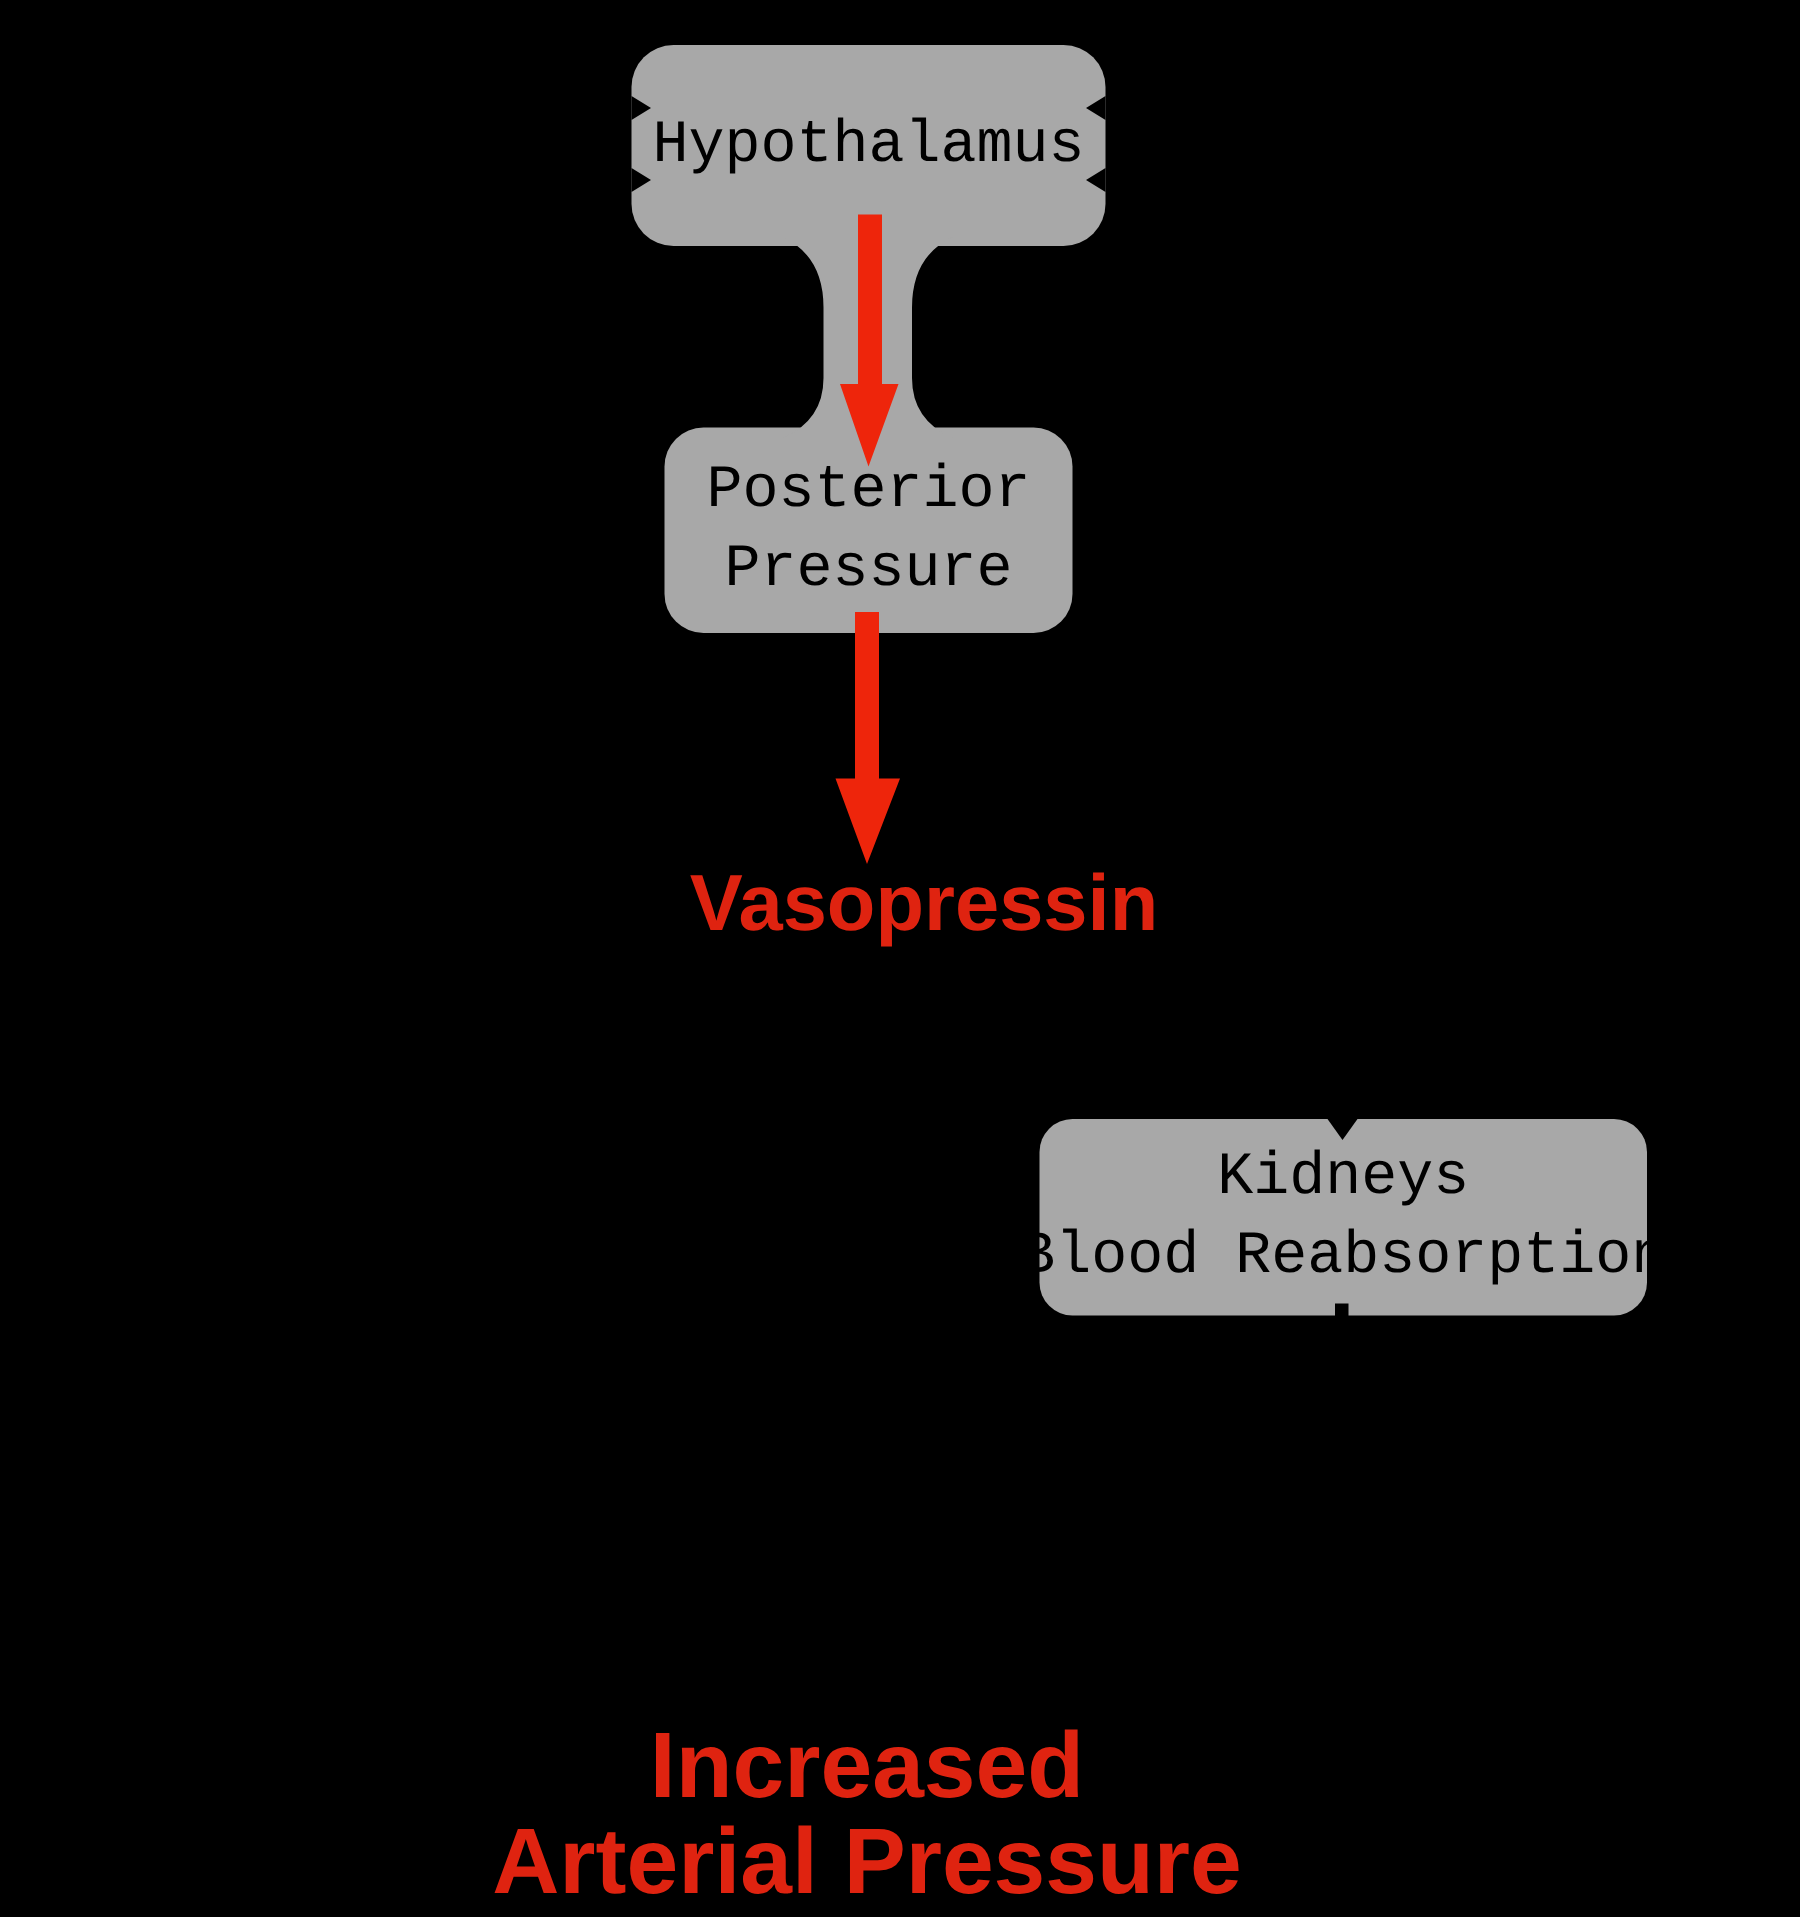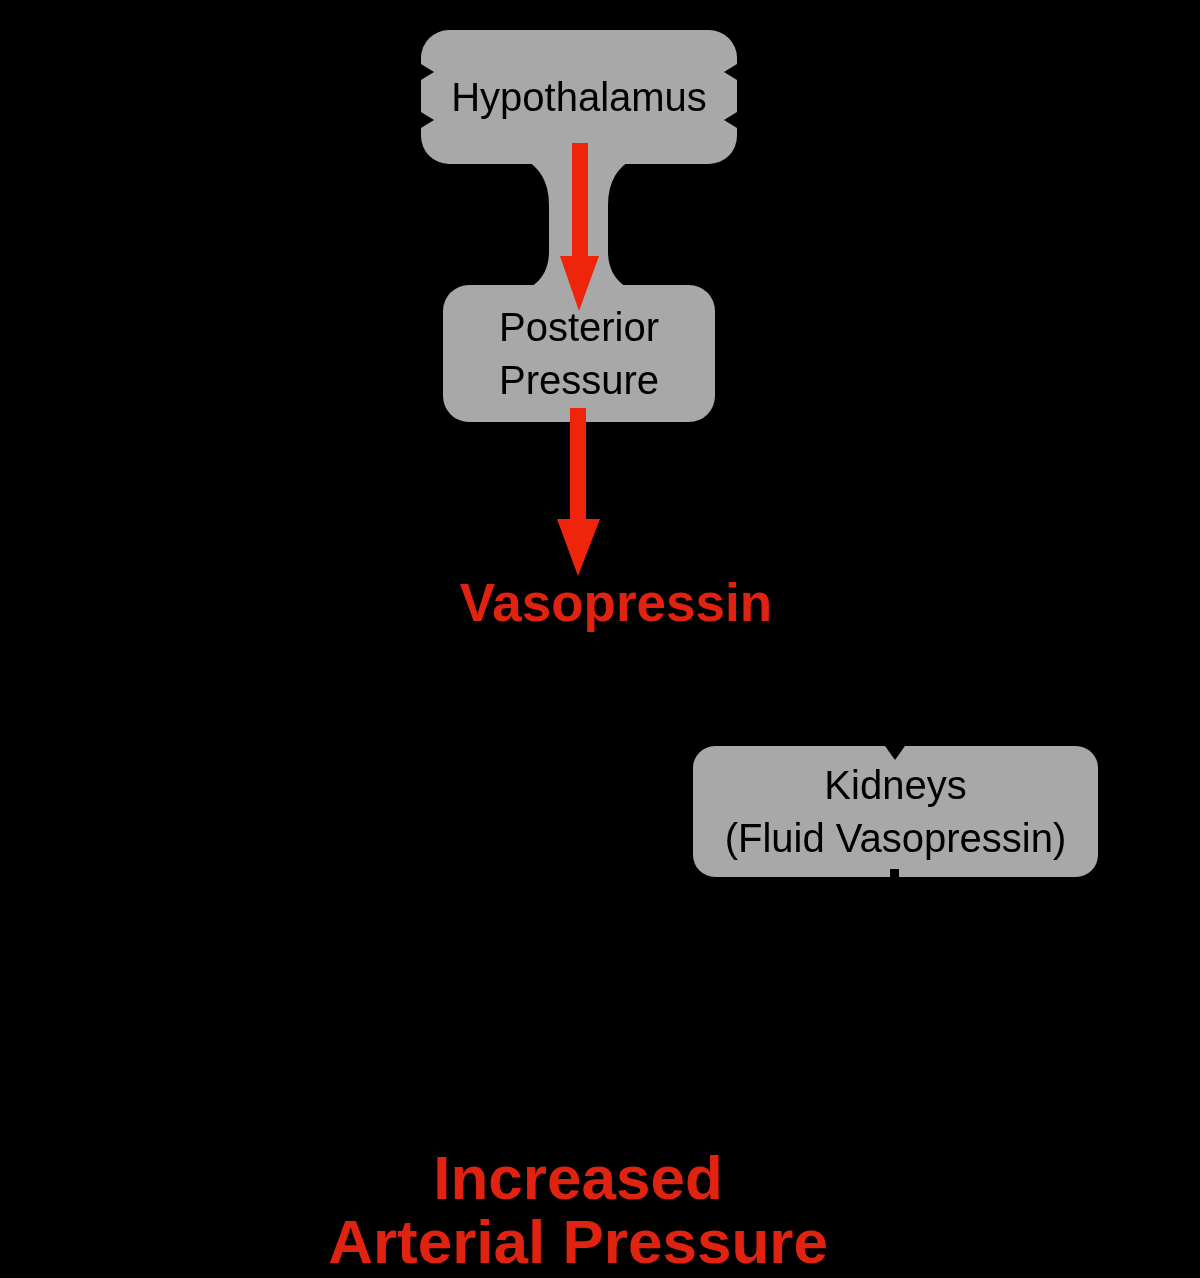--- a/index.html
+++ b/index.html
@@ -6,21 +6,21 @@
   .stage{
     position:relative;width:1200px;height:1278px;overflow:hidden;
     background:var(--background,#000);
     font-family:"Liberation Sans",sans-serif;
   }
   .node{
     position:absolute;z-index:1;
     background:var(--node-fill,#a8a8a8);
     color:var(--node-text,#000);
     display:flex;flex-direction:column;align-items:center;justify-content:center;
-    text-align:right;font-size:40px;line-height:53px;
+    text-align:right;font-size:40px;line-height:53px;font-family:Liberation Mono, monospace;
   }
   .node .line{white-space:nowrap;}
   #node-hypothalamus{left:421px;top:30px;width:316px;height:134px;border-radius:28px;}
   #node-posterior-pituitary{left:443px;top:285px;width:272px;height:137px;border-radius:26px;}
   #node-blood-vessels{left:65px;top:747px;width:407px;height:131px;border-radius:22px;}
   #node-kidneys{left:693px;top:746px;width:405px;height:131px;border-radius:22px;}
   .overlay{position:absolute;left:0;top:0;z-index:2;pointer-events:none;}
   .red-label{
     position:absolute;z-index:3;
     color:var(--accent-red,#e2240f);
@@ -40,21 +40,21 @@
   </div>
 
   <div class="node" id="node-posterior-pituitary">
     <div class="line">Posterior</div>
     <div class="line">Pressure</div>
   </div>
 
 
   <div class="node" id="node-kidneys">
     <div class="line">Kidneys</div>
-    <div class="line">(Fluid Vasopressin)</div>
+    <div class="line">(Blood Reabsorption)</div>
   </div>
 
   <svg class="overlay" width="1200" height="1278" viewBox="0 0 1200 1278">
 
     <path d="M522 158 H635 Q608 171 608 205 V252 Q608 280 635 292 H522 Q549 280 549 252 V205 Q549 171 522 158 Z" fill="var(--node-fill,#a8a8a8)"></path>
 
     <polygon points="572,143 588,143 588,256 599,256 579,311 560,256 572,256" fill="var(--arrow-red,#ee250b)"></polygon>
 
     <polygon points="570,408 586,408 586,519 600,519 578,576 557,519 570,519" fill="var(--arrow-red,#ee250b)"></polygon>
 

